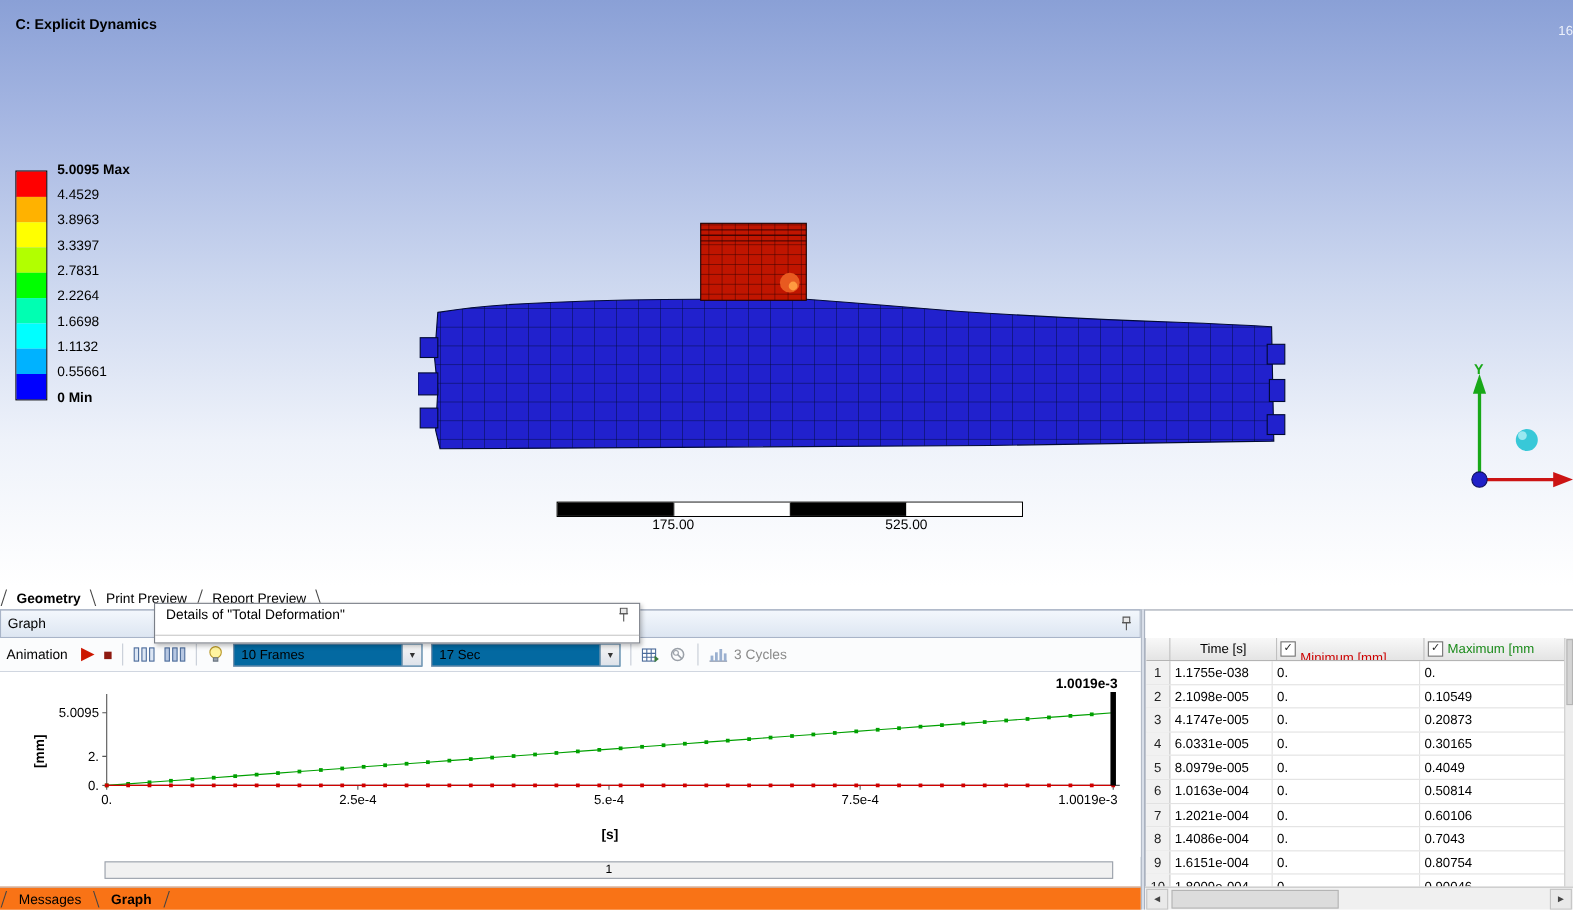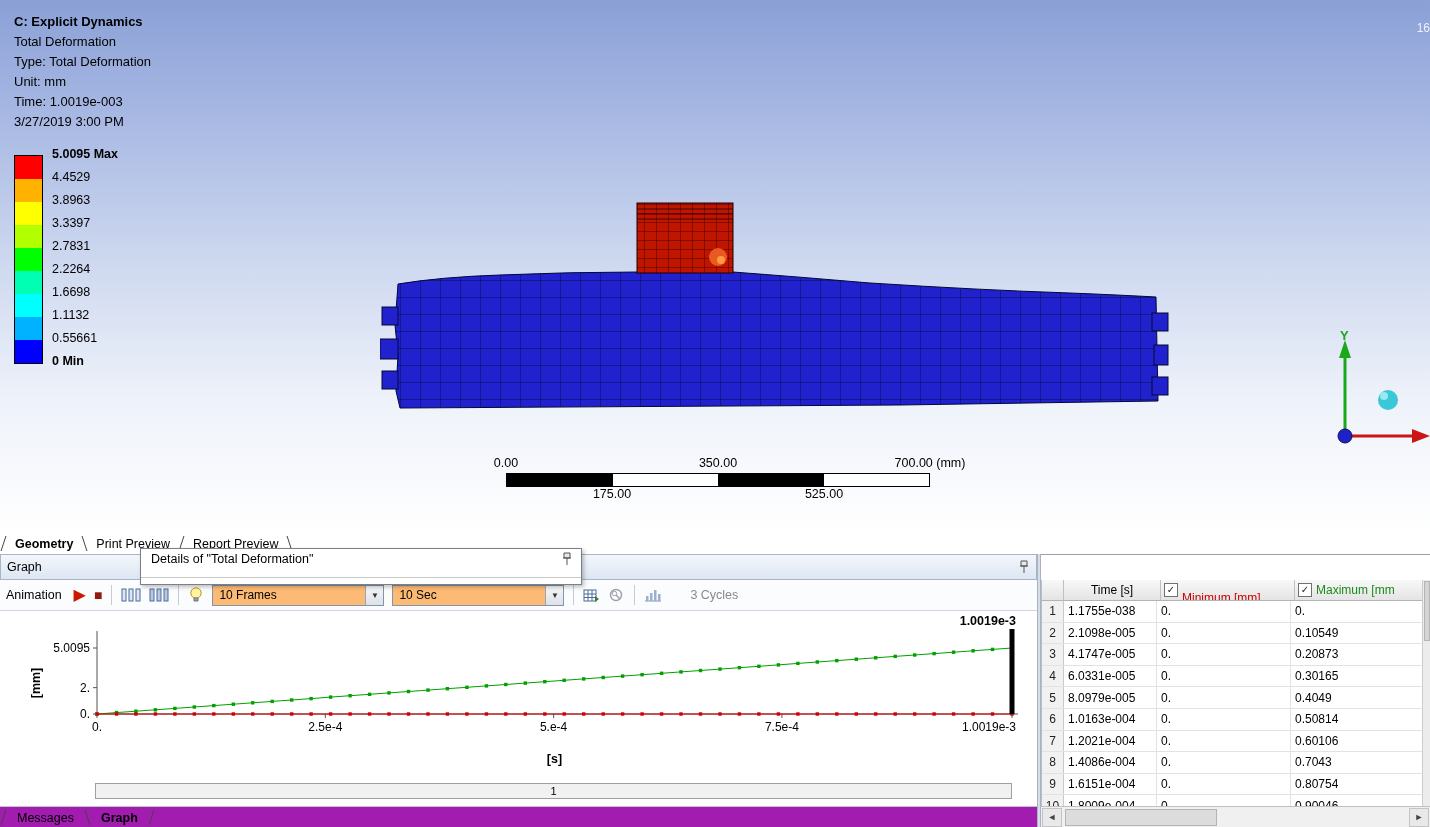--- a/index.html
+++ b/index.html
@@ -60,34 +60,34 @@
 
   
   .graph-toolbar{position:absolute;left:0;top:580px;width:1037px;height:31px;box-sizing:border-box;
     background:#fbfcfd;border-bottom:1px solid #d0d6e0;display:flex;align-items:center;
     padding:0 6px;font-size:12.5px;}
   .tb-label{margin-right:8px;}
   .tb-btn{background:none;border:none;padding:1px 4px;cursor:pointer;display:flex;align-items:center;}
   .play-glyph{color:#cc1700;font-size:16px;line-height:16px;}
   .stop-glyph{color:#8e1a10;font-size:14px;line-height:14px;}
   .tsep{width:1px;height:20px;background:#c6ccd6;margin:0 5px;}
-  .combo{display:flex;width:172px;height:21px;border:1px solid #8494ac;background:#fdba74;
+  .combo{display:flex;width:172px;height:21px;border:1px solid #8494ac;background:#0369a1;
     box-sizing:border-box;margin:0 4px;cursor:pointer;}
   .combo-text{flex:1;padding:2px 6px;font-size:12px;white-space:nowrap;overflow:hidden;}
   .combo-btn{width:17px;background:linear-gradient(#f6f6f6,#dde2ea);border-left:1px solid #9aa4b4;
     display:flex;align-items:center;justify-content:center;font-size:8px;color:#333;}
-  .cycles{color:#8a8a8a;margin-left:24px;}
+  .cycles{color:#8a8a8a;margin-left:1px;}
 
   
   .chart-area{position:absolute;left:0;top:611px;width:1037px;height:168px;background:#fff;}
   .anim-slider{position:absolute;left:95px;top:783px;width:917px;height:16px;box-sizing:border-box;
     border:1px solid #9aa0aa;background:#f1f1f1;text-align:center;font-size:11px;line-height:14px;cursor:pointer;}
 
   
-  .bottom-tabs{position:absolute;left:0;top:806px;width:1037px;height:21px;background:#a21caf;
+  .bottom-tabs{position:absolute;left:0;top:806px;width:1037px;height:21px;background:#f97316;
     border-top:1px solid #c0c6d0;display:flex;align-items:center;font-size:12.5px;}
   .btab{padding:0 10px;}
   .btab.active{font-weight:bold;}
 
   
   .tab-grid{position:absolute;left:1041px;top:580px;width:389px;height:226px;background:#fff;
     font-size:12px;overflow:hidden;border-left:1px solid #b8bec8;box-sizing:border-box;}
   .tg-header{display:flex;height:20px;background:linear-gradient(#f8f8f8,#e4e4e4);
     border-bottom:1px solid #b4b4b4;align-items:center;}
   .tg-hcell{height:100%;display:flex;align-items:center;border-right:1px solid #c0c0c0;
@@ -115,27 +115,20 @@
 </style>
 </head>
 <body>
 
 <div class="root">
 
   <div class="viewport">
 
     <div class="info">
       <div class="info-title">C: Explicit Dynamics</div>
-      <div id="info-lines">
-          <div>Total Deformation</div>
-          <div>Type: Total Deformation</div>
-          <div>Unit: mm</div>
-          <div>Time: 1.0019e-003</div>
-          <div>3/27/2019 3:00 PM</div>
-        </div>
     </div>
 
     <div class="legend">
       <div class="legend-bar" id="legend-bar">
           <div class="legend-band" style="background: rgb(255, 0, 0);"></div>
           <div class="legend-band" style="background: rgb(255, 178, 0);"></div>
           <div class="legend-band" style="background: rgb(255, 255, 0);"></div>
           <div class="legend-band" style="background: rgb(178, 255, 0);"></div>
           <div class="legend-band" style="background: rgb(0, 255, 0);"></div>
           <div class="legend-band" style="background: rgb(0, 255, 178);"></div>
@@ -187,25 +180,20 @@
       <g>
         <rect x="257" y="8" width="96" height="70" fill="#c01500"></rect>
         <rect x="257" y="8" width="96" height="70" fill="url(#meshRed)" stroke="#1a0000" stroke-width="1"></rect>
         <path d="M257 14h96M257 19h96M257 24h96" stroke="#2a0000" stroke-width="0.8"></path>
         <circle cx="338" cy="62" r="9" fill="#e85a20"></circle>
         <circle cx="341" cy="65" r="4" fill="#ff9a40"></circle>
       </g>
     </svg>
 
     <div class="scalebar">
-      <div class="sb-top">
-        <span class="sb-lab" style="left:0%">0.00</span>
-        <span class="sb-lab" style="left:50%">350.00</span>
-        <span class="sb-lab" style="left:100%">700.00 (mm)</span>
-      </div>
       <div class="sb-bar">
         <div class="sb-seg"></div>
           <div class="sb-seg"></div>
           <div class="sb-seg"></div>
           <div class="sb-seg"></div>
       </div>
       <div class="sb-bottom">
         <span class="sb-lab" style="left:25%">175.00</span>
         <span class="sb-lab" style="left:75%">525.00</span>
       </div>
@@ -285,21 +273,21 @@
       <svg width="16" height="18" viewBox="0 0 16 18">
         <circle cx="8" cy="7" r="5.2" fill="#fff4a0" stroke="#b8982a"></circle>
         <path d="M6 12h4v3H6z" fill="#9aa4ae" stroke="#6a7480"></path>
       </svg>
     </button>
     <div class="combo">
       <span class="combo-text">10 Frames</span>
       <span class="combo-btn">▼</span>
     </div>
     <div class="combo">
-      <span class="combo-text">10 Sec</span>
+      <span class="combo-text">17 Sec</span>
       <span class="combo-btn">▼</span>
     </div>
     <span class="tsep"></span>
     <button class="tb-btn">
       <svg width="17" height="15" viewBox="0 0 17 15">
         <rect x="1" y="2" width="12" height="11" fill="#fff" stroke="#4a6a9a"></rect>
         <path d="M1 6h12M1 9.5h12M5 2v11M9 2v11" stroke="#4a6a9a" fill="none"></path>
         <path d="M12 8l4 3-4 3z" fill="#3a7a3a"></path>
       </svg>
     </button>

